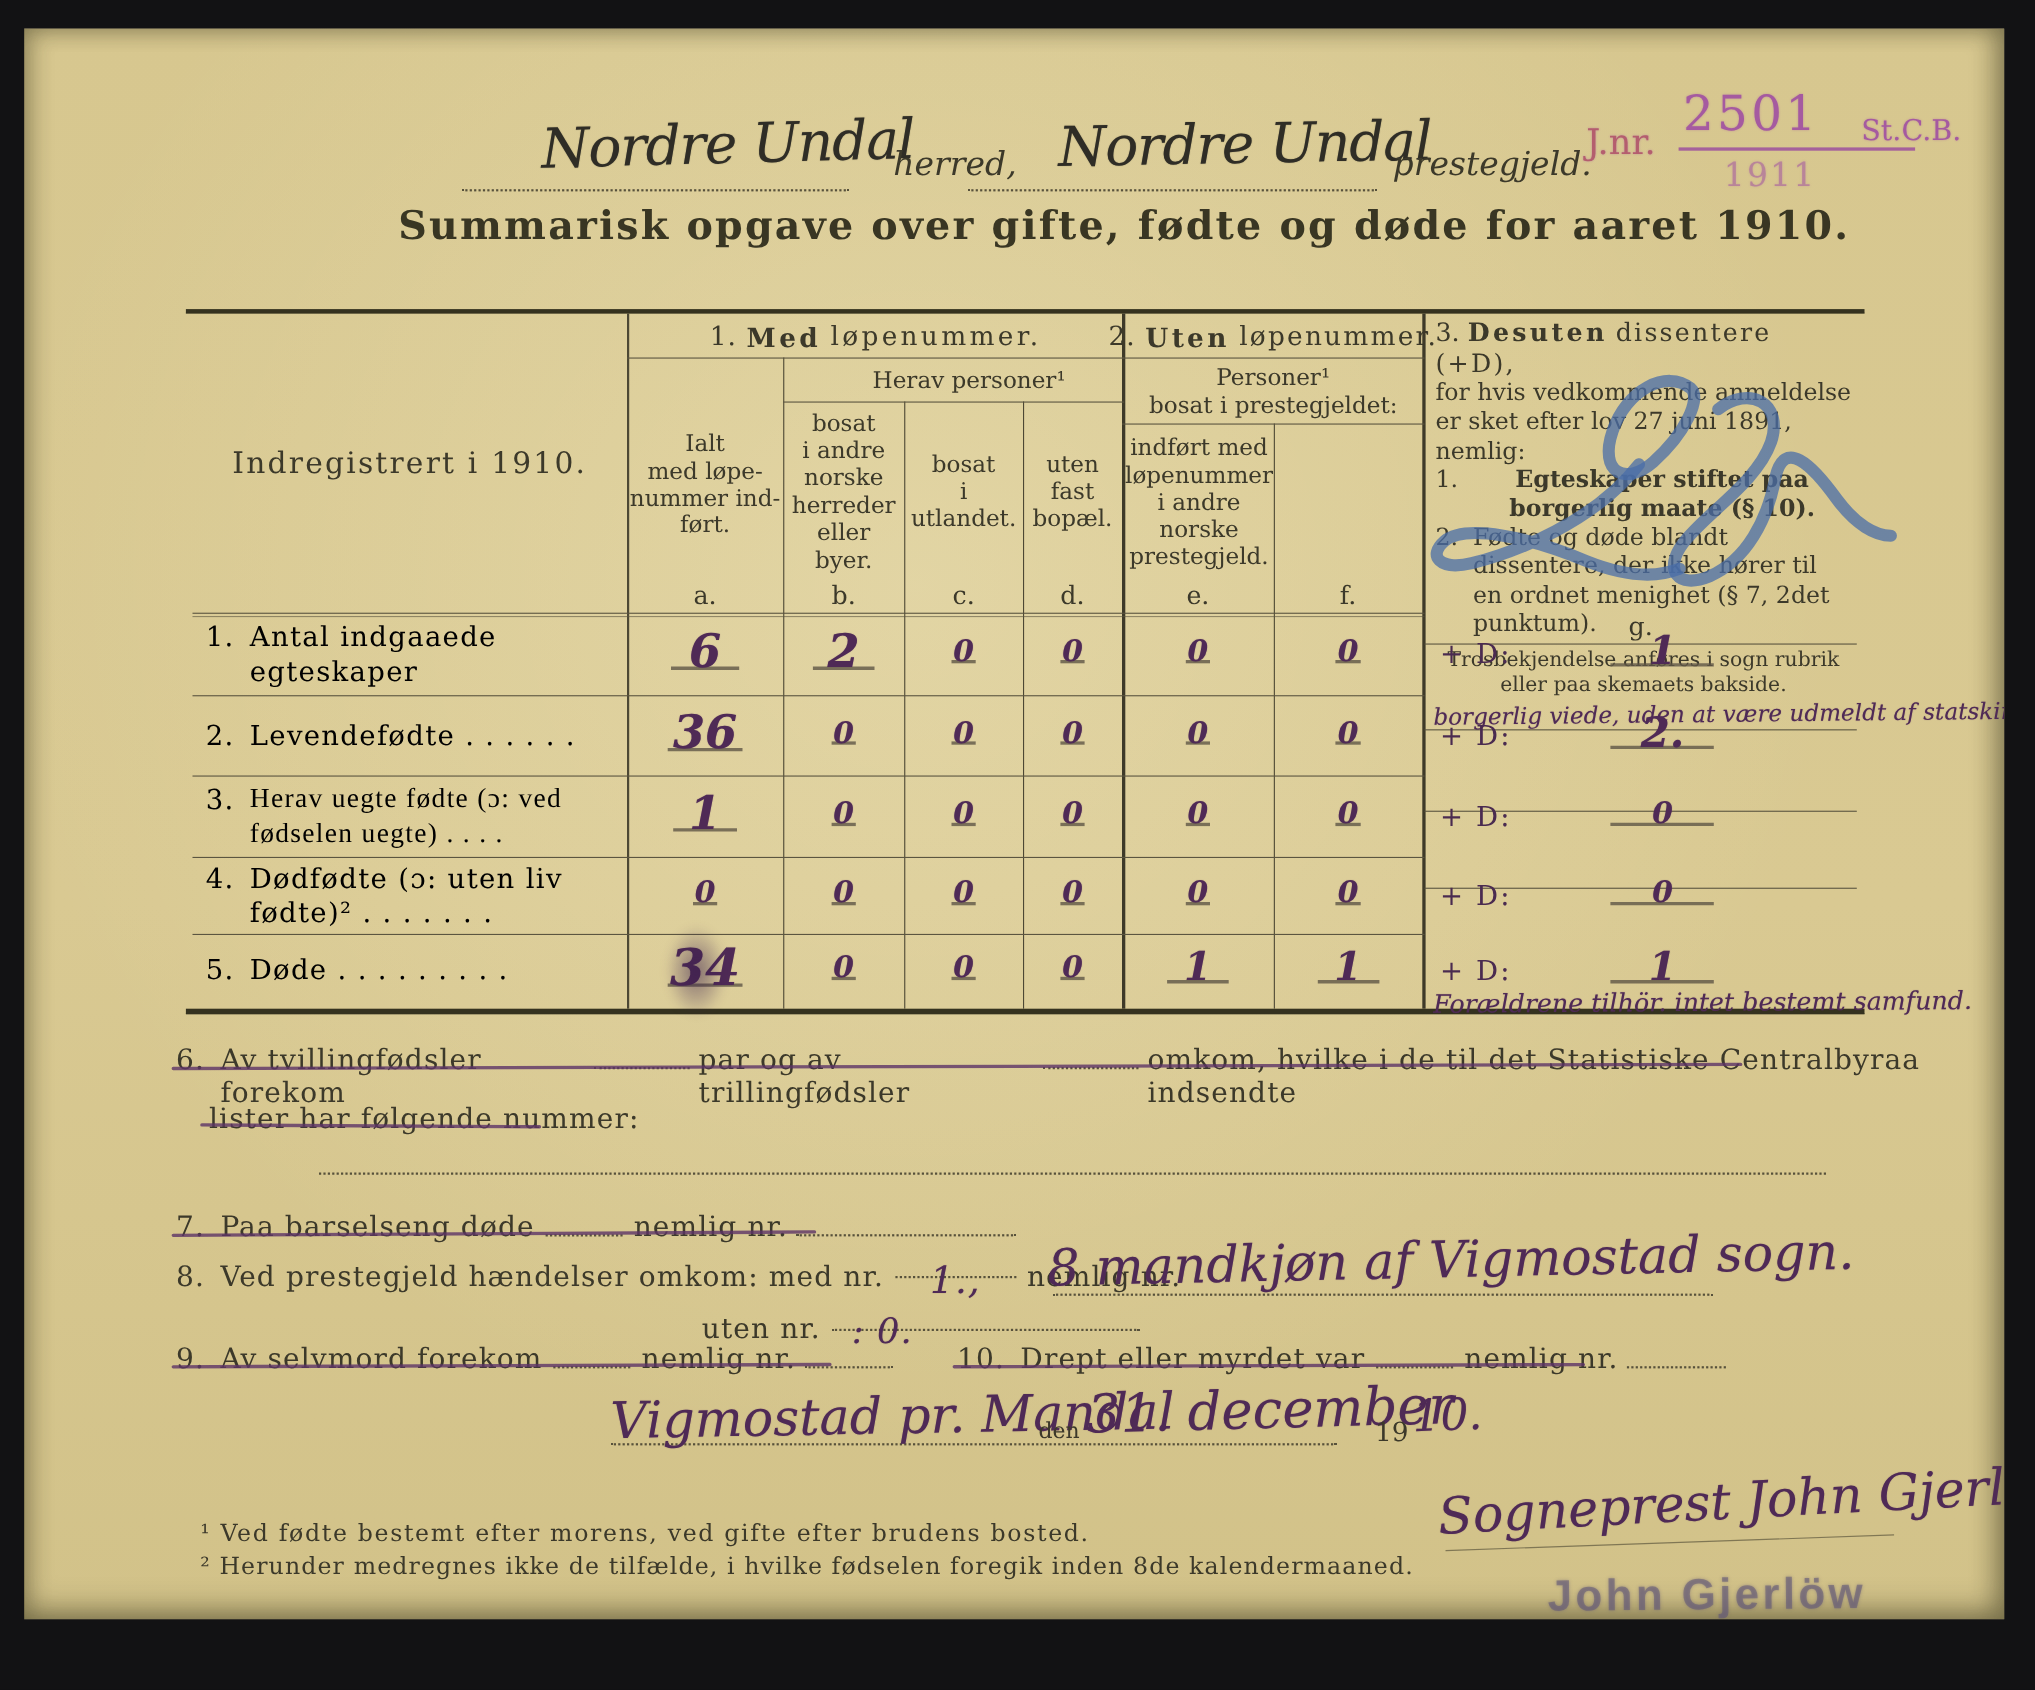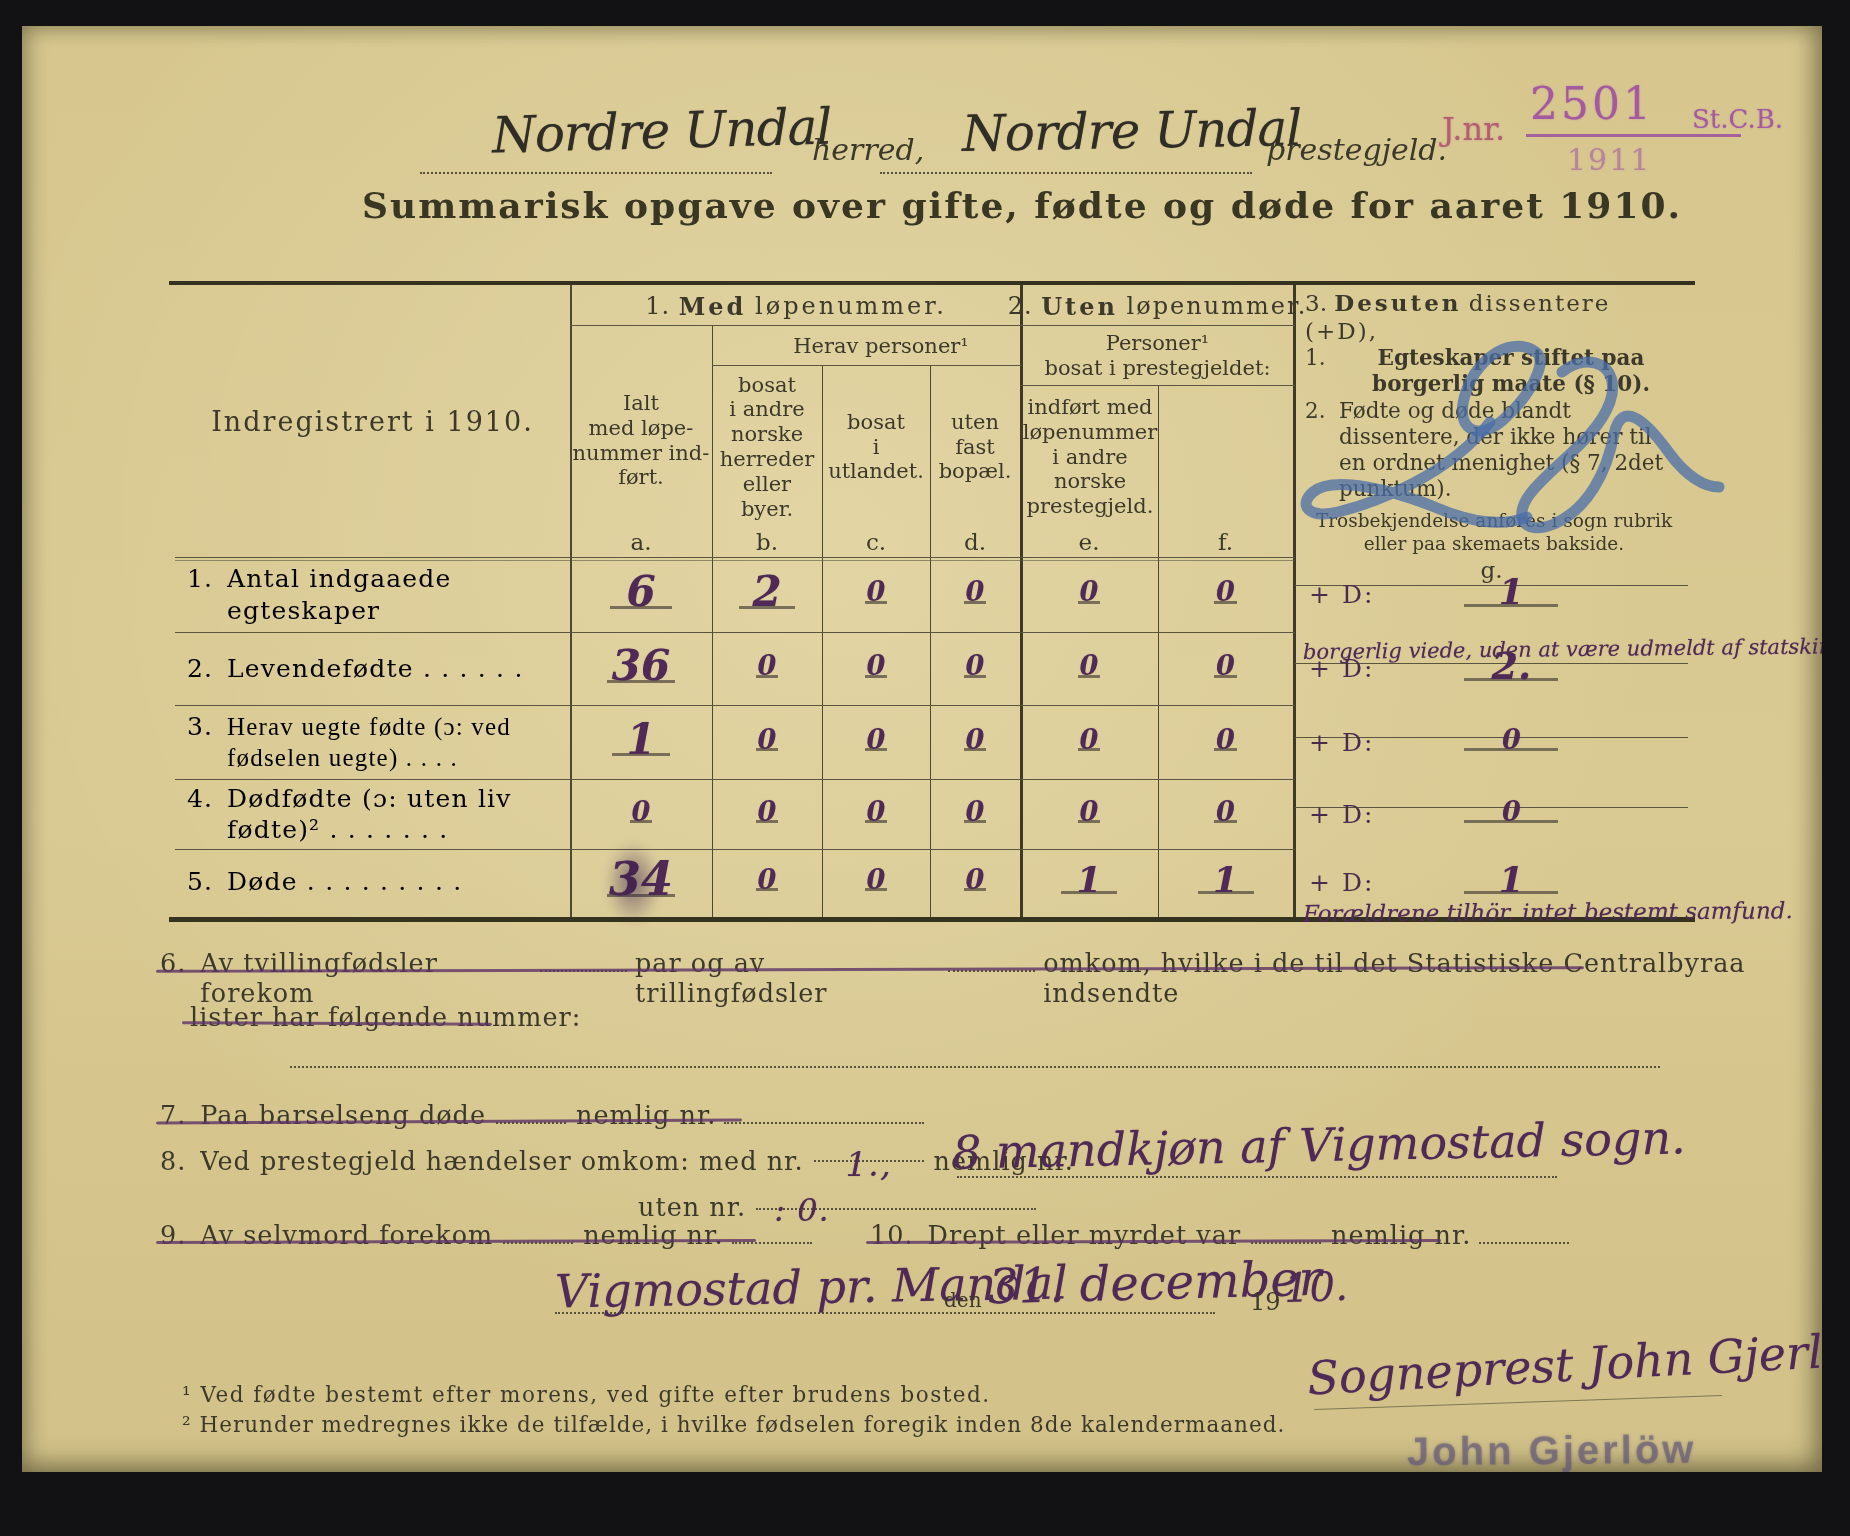--- a/index.html
+++ b/index.html
@@ -158,20 +158,21 @@
     <div class="abs letter ink" style="left:845px;top:244px;width:138px;">e.</div>
     <div class="abs letter ink" style="left:983px;top:244px;width:135px;">f.</div>
     <div class="abs letter ink" style="left:1120px;top:272px;width:393px;">g.</div>
 
     <div class="abs g3" style="left:1130px;top:4px;width:378px;">
       <div style="font-size:23px;">
         <span>3.</span>
         <b style="letter-spacing:3px;">Desuten</b>
         <span style="letter-spacing:2px;">dissentere (+D),</span>
       </div>
+      <div>for hvis vedkommende anmeldelse er sket efter lov 27 juni 1891, nemlig:</div>
       <div style="display:flex;">
           <span style="width:34px;flex:none;">1.</span>
           <span style="font-weight:bold;font-weight:600;text-align:center;">Egteskaper stiftet paa borgerlig maate (§ 10).</span>
         </div>
       <div style="display:flex;">
           <span style="width:34px;flex:none;">2.</span>
           <span>Fødte og døde blandt dissentere, der ikke hører til en ordnet menighet (§ 7, 2det punktum).</span>
         </div>
       <div class="pre" style="font-size:18.5px;text-align:center;margin-top:8px;">Trosbekjendelse anføres i sogn rubrik
 eller paa skemaets bakside.</div>

